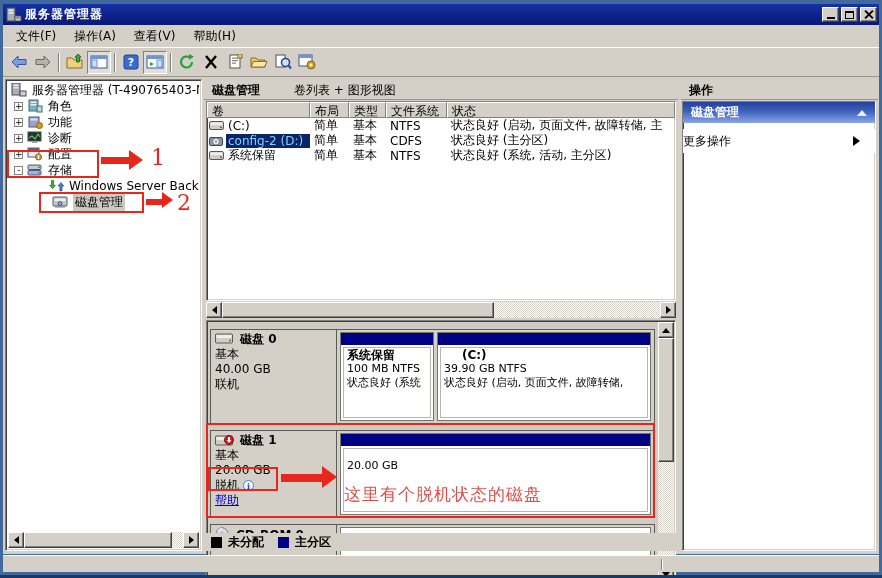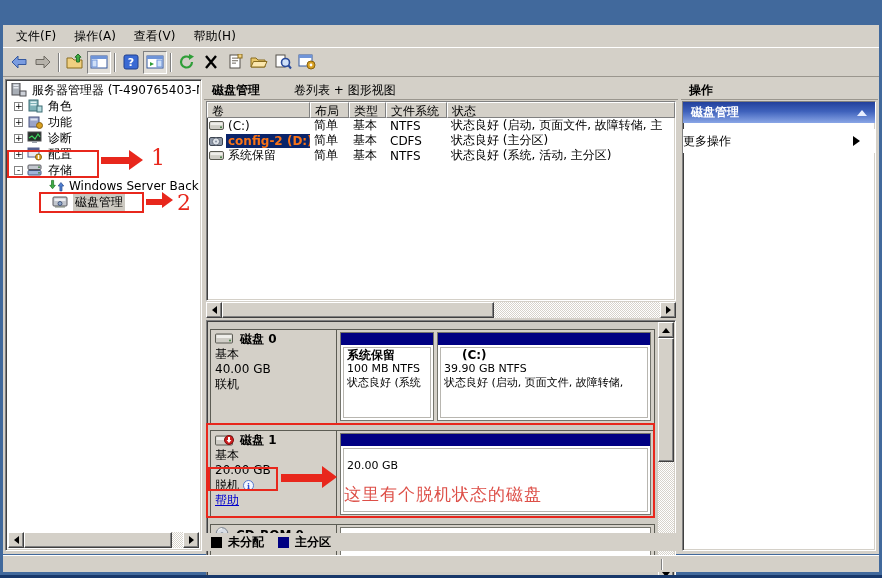--- a/index.html
+++ b/index.html
@@ -56,21 +56,21 @@
   .mid-title { font-weight:bold; margin-left:8px; }
   .mid-sub { margin-left:34px; }
 
   .vol-list { position:absolute; left:2px; top:24px; right:2px; height:200px; overflow:hidden; }
   .vh { display:flex; height:16px; }
   .vhc { background:#d4d0c8; border:1px solid; border-color:#fff #808080 #808080 #fff; padding:0 4px; font-size:12px;
     white-space:nowrap; overflow:hidden; flex:none; }
   .vr { display:flex; align-items:center; height:15px; white-space:nowrap; }
   .vicon { width:17px; flex:none; display:inline-flex; margin-left:2px; }
   .vname { flex:none; width:84px; overflow:hidden; padding:0 2px; }
-  .vname.sel { background:#0a246a; color:#f97316;font-weight:bold; }
+  .vname.sel { background:#0a246a; color:#7dd3fc; }
   .vcell { flex:none; padding:0 4px; overflow:hidden; }
   .w-name { width:103px; } .w-layout { width:39px; } .w-type { width:37px; } .w-fs { width:61px; } .w-status { flex:1 1 auto; }
 
   .hscroll { position:absolute; height:16px; display:flex; }
   .vol-hscroll { left:2px; right:2px; top:225px; }
   .tree-hscroll { position:absolute; left:2px; bottom:2px; right:2px; height:16px; display:flex; }
   .sb-btn { width:16px; height:16px; flex:none; background:#d4d0c8; border:1px solid; border-color:#fff #404040 #404040 #fff;
     box-shadow:inset -1px -1px 0 #808080; display:flex; align-items:center; justify-content:center; }
   .sb-track { flex:1; background-image:conic-gradient(#fff 25%, #d7d3cb 0 50%, #fff 0 75%, #d7d3cb 0); background-size:2px 2px; position:relative; }
   .sb-thumb { position:absolute; top:0; bottom:0; background:#d4d0c8; border:1px solid; border-color:#fff #404040 #404040 #fff;
@@ -127,20 +127,43 @@
   .ann-shaft { position:absolute; background:#e8271c; }
   .ann-head { position:absolute; width:0; height:0; border:10px solid transparent; border-left:14px solid #e8271c; }
   .ann-num { position:absolute; color:#e8271c; font-family:"DejaVu Serif","Liberation Serif",serif; font-size:22px; }
   .ann-note { position:absolute; color:#dd4f48; font-size:17px; letter-spacing:1px; white-space:nowrap; }
 </style>
 </head>
 <body>
 
 <div class="window">
 
+  <div class="titlebar">
+    <span class="app-icon">
+      <svg width="16" height="15" viewBox="0 0 16 15">
+          <rect x="1" y="1" width="8" height="13" fill="#a8aeb6" stroke="#4c4c50"></rect>
+          <rect x="2.5" y="2.5" width="5" height="1.6" fill="#e6eaf0"></rect>
+          <rect x="2.5" y="5.2" width="5" height="1.6" fill="#e6eaf0"></rect>
+          <rect x="9" y="9" width="6" height="5" fill="#cdd1d8" stroke="#4c4c50"></rect>
+          <rect x="10" y="10" width="4" height="2" fill="#8f959e"></rect>
+        </svg>
+    </span>
+    <span class="title-text">服务器管理器</span>
+    <span class="winbtns">
+      <span class="wbtn">
+          <span class="glyph-min"></span>
+        </span>
+      <span class="wbtn">
+          <span class="glyph-max"></span>
+        </span>
+      <span class="wbtn">
+          <span class="glyph-close"></span>
+        </span>
+    </span>
+  </div>
 
   <div class="menubar">
     <span class="menu-item">文件(F)</span>
     <span class="menu-item">操作(A)</span>
     <span class="menu-item">查看(V)</span>
     <span class="menu-item">帮助(H)</span>
   </div>
 
   <div class="toolbar">
     <span class="tbtn">

